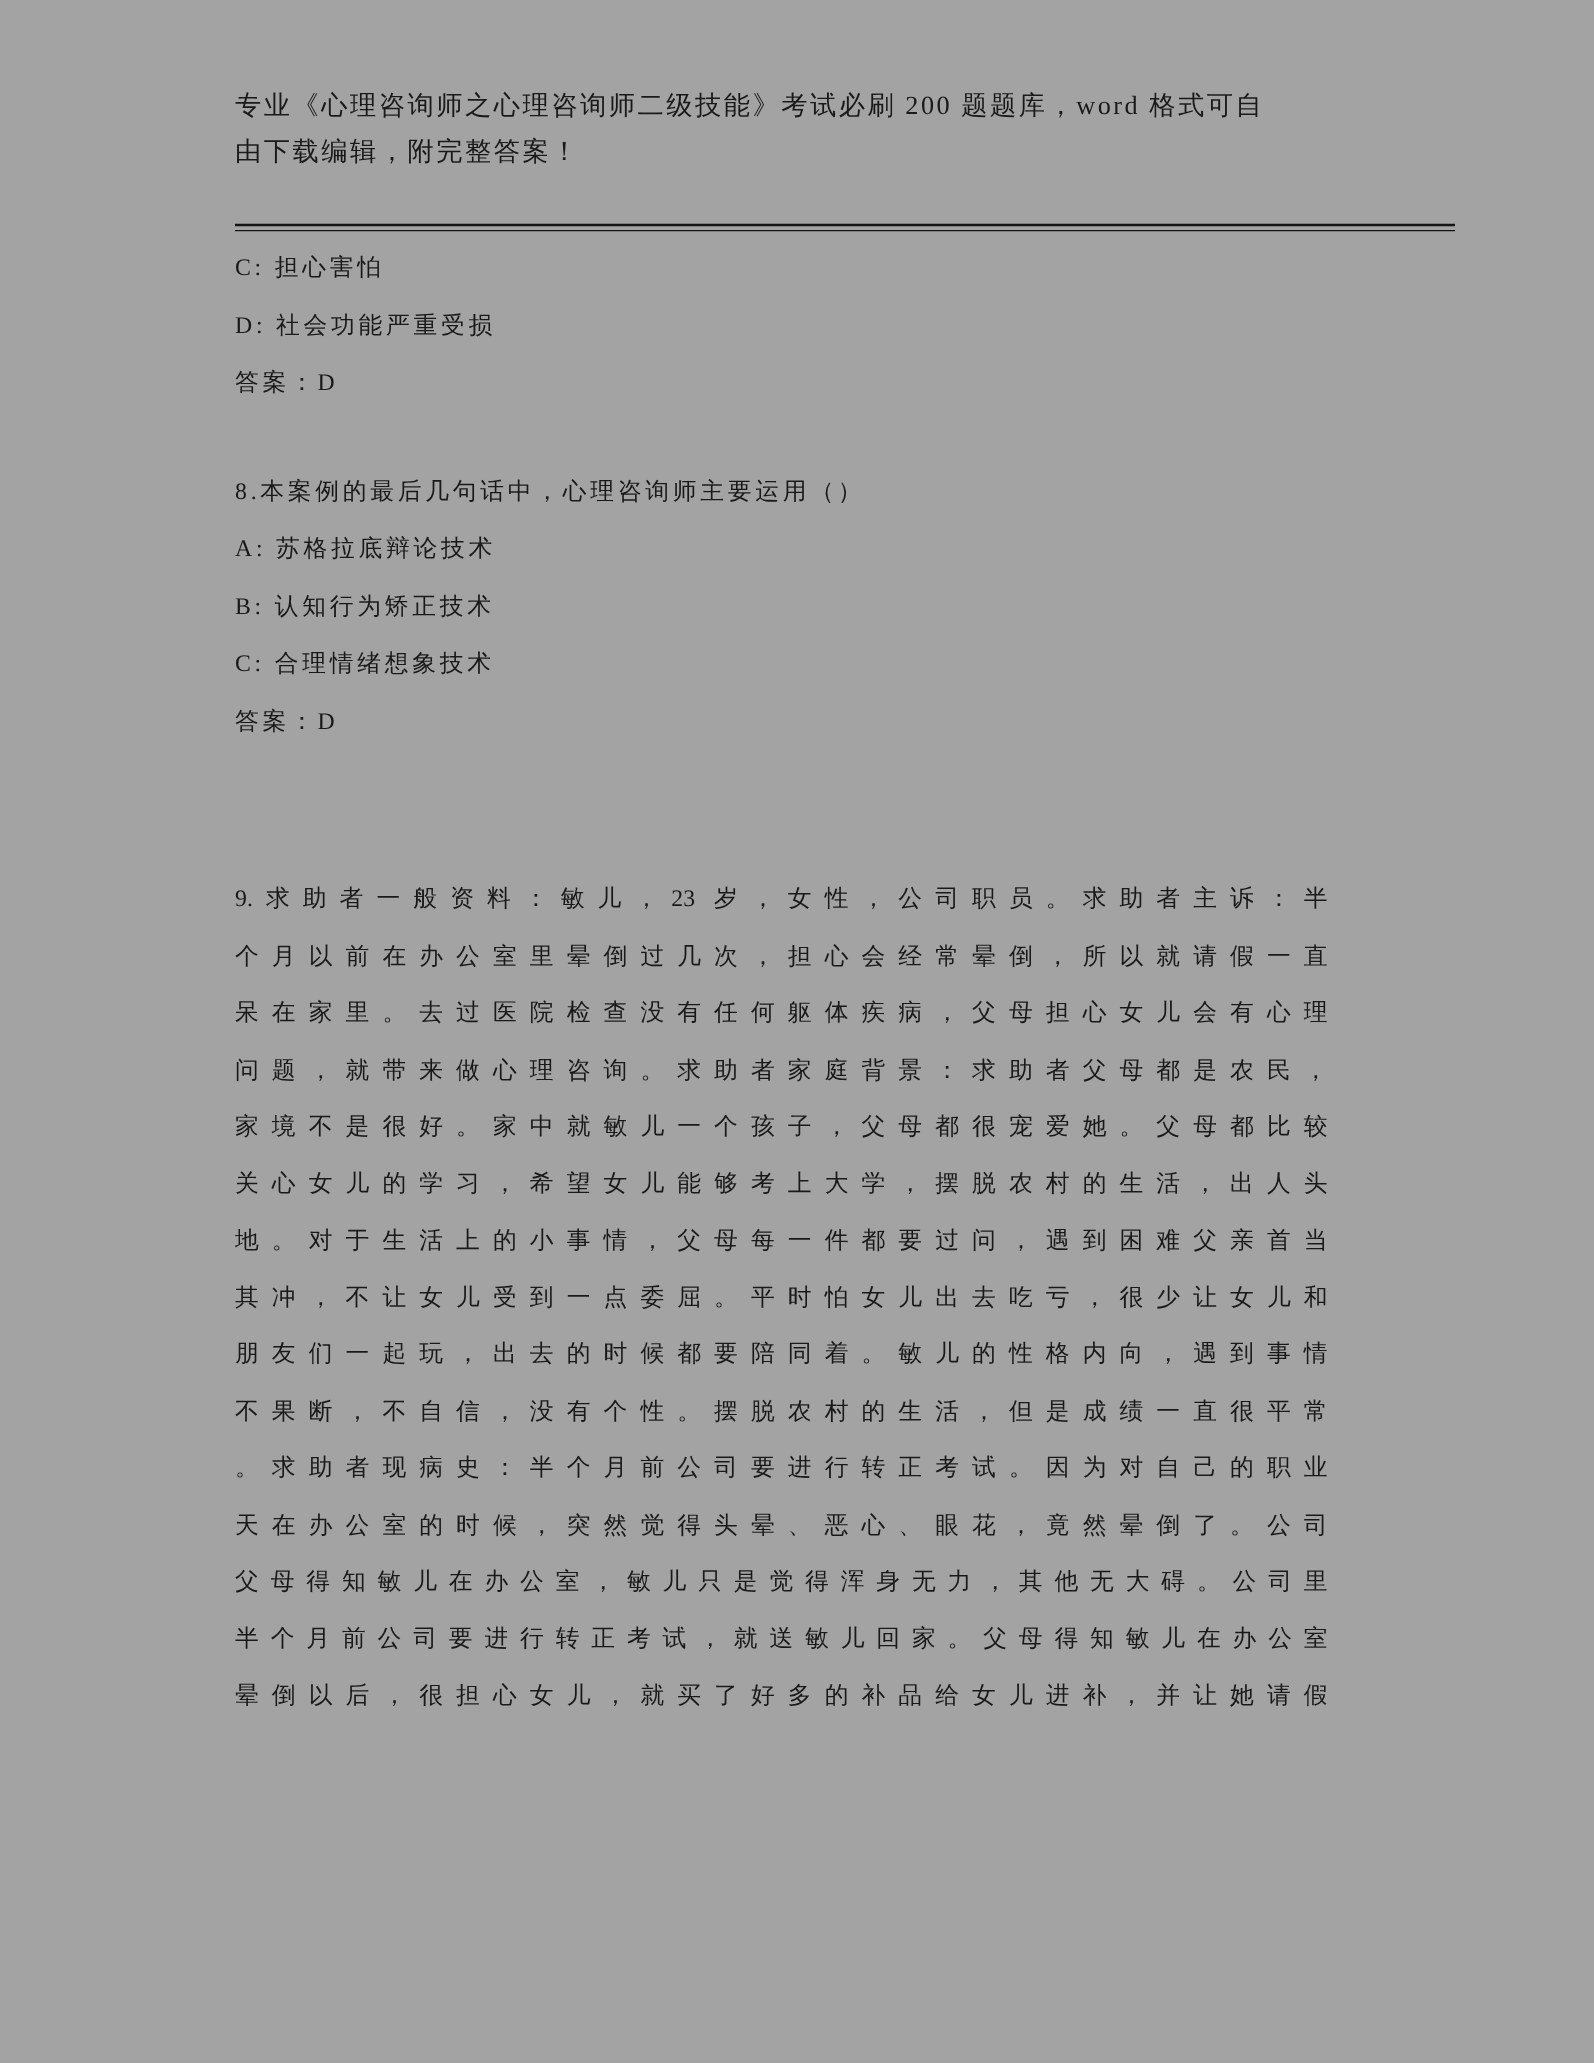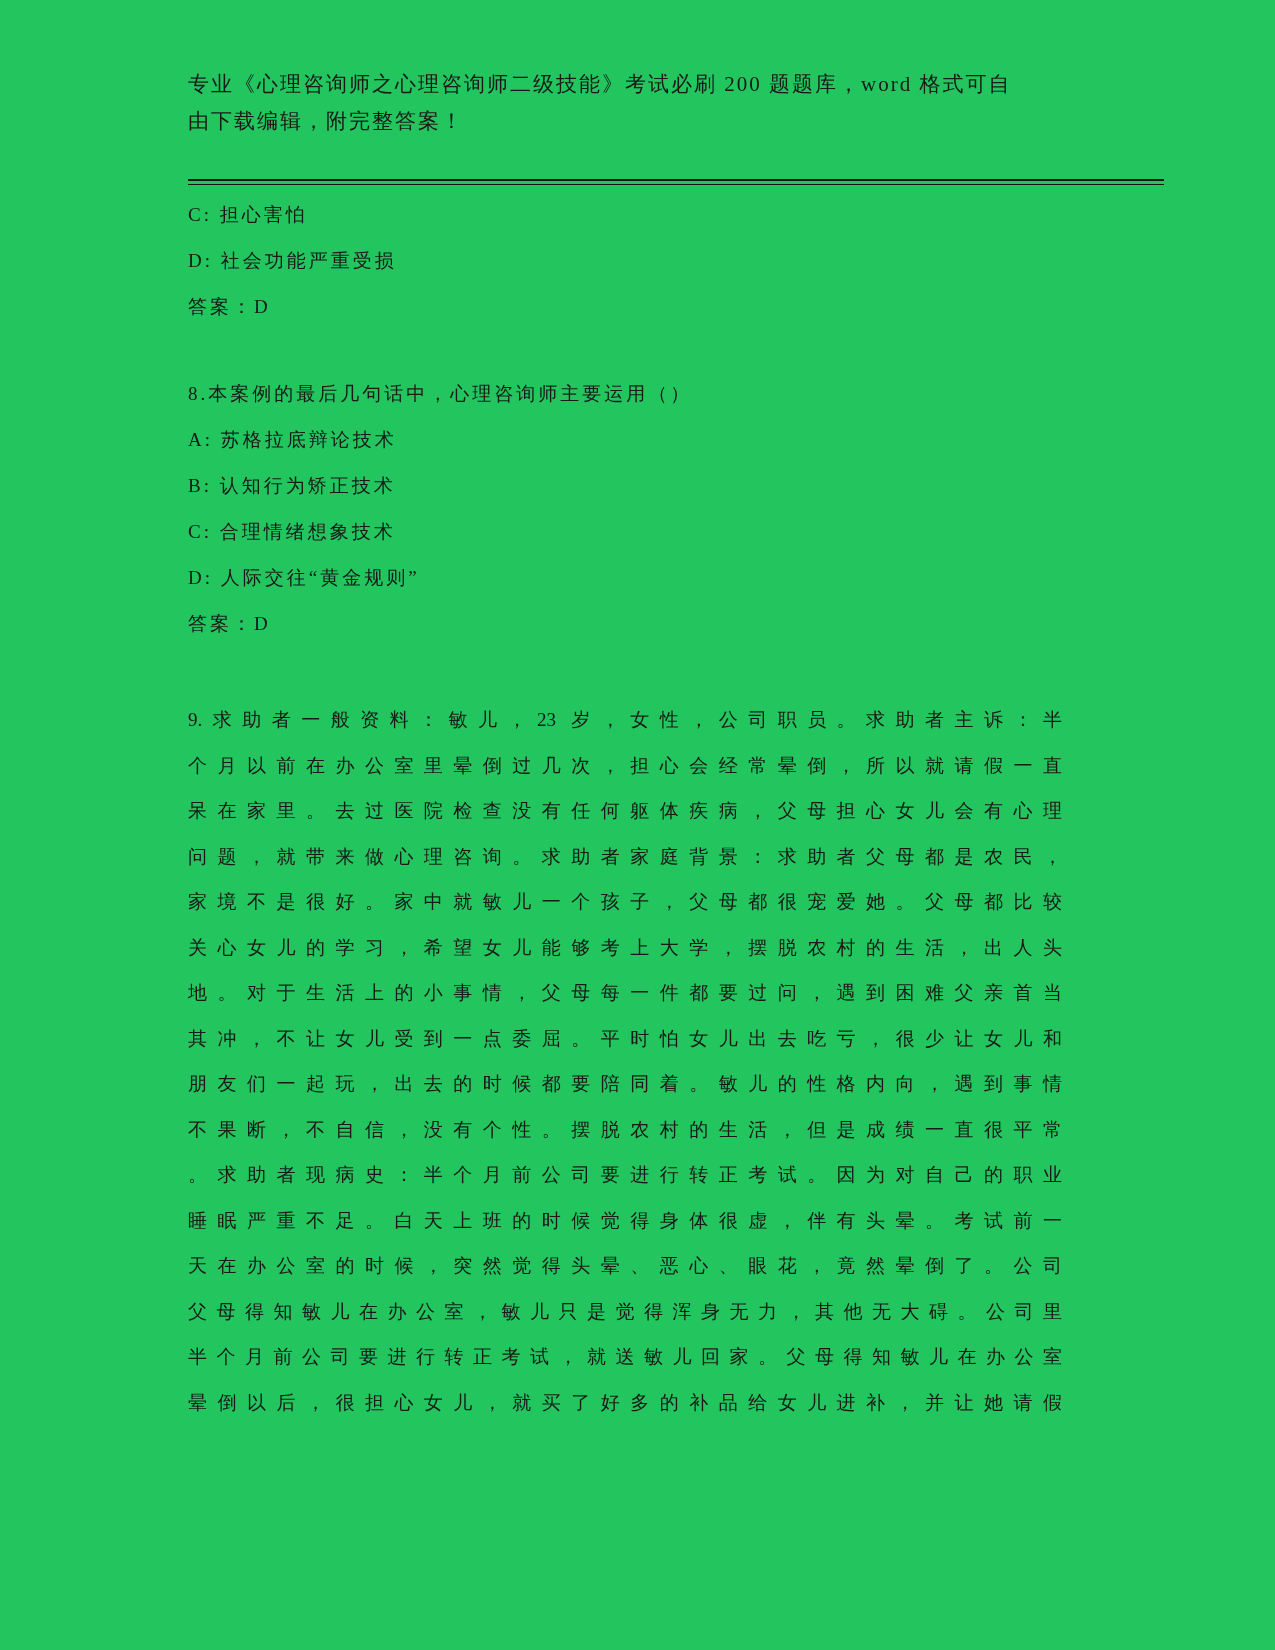--- a/index.html
+++ b/index.html
@@ -4,21 +4,21 @@
 <style>
   html, body {
     margin: 0;
     padding: 0;
     background: #ffffff;
   }
   .page {
     position: relative;
     width: 1275px;
     height: 1650px;
-    background: #22c55e;
+    background: #a3a3a3;
     font-family: "Liberation Serif", serif;
     color: #191919;
     overflow: hidden;
   }
   .header {
     position: absolute;
     left: 188px;
     top: 66px;
     width: 976px;
     font-size: 21px;
@@ -75,36 +75,34 @@
     <div class="line">C: 担心害怕</div>
     <div class="line">D: 社会功能严重受损</div>
     <div class="line answer">答案：D</div>
   </div>
 
   <div class="textcol block-q8">
     <div class="line">8.本案例的最后几句话中，心理咨询师主要运用（）</div>
     <div class="line">A: 苏格拉底辩论技术</div>
     <div class="line">B: 认知行为矫正技术</div>
     <div class="line">C: 合理情绪想象技术</div>
-    <div class="line">D: 人际交往“黄金规则”</div>
     <div class="line answer">答案：D</div>
   </div>
 
   <div class="textcol block-q9">
     <div class="para-line">9.求助者一般资料：敏儿，23 岁，女性，公司职员。求助者主诉：半</div>
     <div class="para-line">个月以前在办公室里晕倒过几次，担心会经常晕倒，所以就请假一直</div>
     <div class="para-line">呆在家里。去过医院检查没有任何躯体疾病，父母担心女儿会有心理</div>
     <div class="para-line">问题，就带来做心理咨询。求助者家庭背景：求助者父母都是农民，</div>
     <div class="para-line">家境不是很好。家中就敏儿一个孩子，父母都很宠爱她。父母都比较</div>
     <div class="para-line">关心女儿的学习，希望女儿能够考上大学，摆脱农村的生活，出人头</div>
     <div class="para-line">地。对于生活上的小事情，父母每一件都要过问，遇到困难父亲首当</div>
     <div class="para-line">其冲，不让女儿受到一点委屈。平时怕女儿出去吃亏，很少让女儿和</div>
     <div class="para-line">朋友们一起玩，出去的时候都要陪同着。敏儿的性格内向，遇到事情</div>
     <div class="para-line">不果断，不自信，没有个性。摆脱农村的生活，但是成绩一直很平常</div>
     <div class="para-line">。求助者现病史：半个月前公司要进行转正考试。因为对自己的职业</div>
-    <div class="para-line">睡眠严重不足。白天上班的时候觉得身体很虚，伴有头晕。考试前一</div>
     <div class="para-line">天在办公室的时候，突然觉得头晕、恶心、眼花，竟然晕倒了。公司</div>
     <div class="para-line">父母得知敏儿在办公室，敏儿只是觉得浑身无力，其他无大碍。公司里</div>
     <div class="para-line">半个月前公司要进行转正考试，就送敏儿回家。父母得知敏儿在办公室</div>
     <div class="para-line">晕倒以后，很担心女儿，就买了好多的补品给女儿进补，并让她请假</div>
   </div>
 
 </div>
 
 </body></html>

